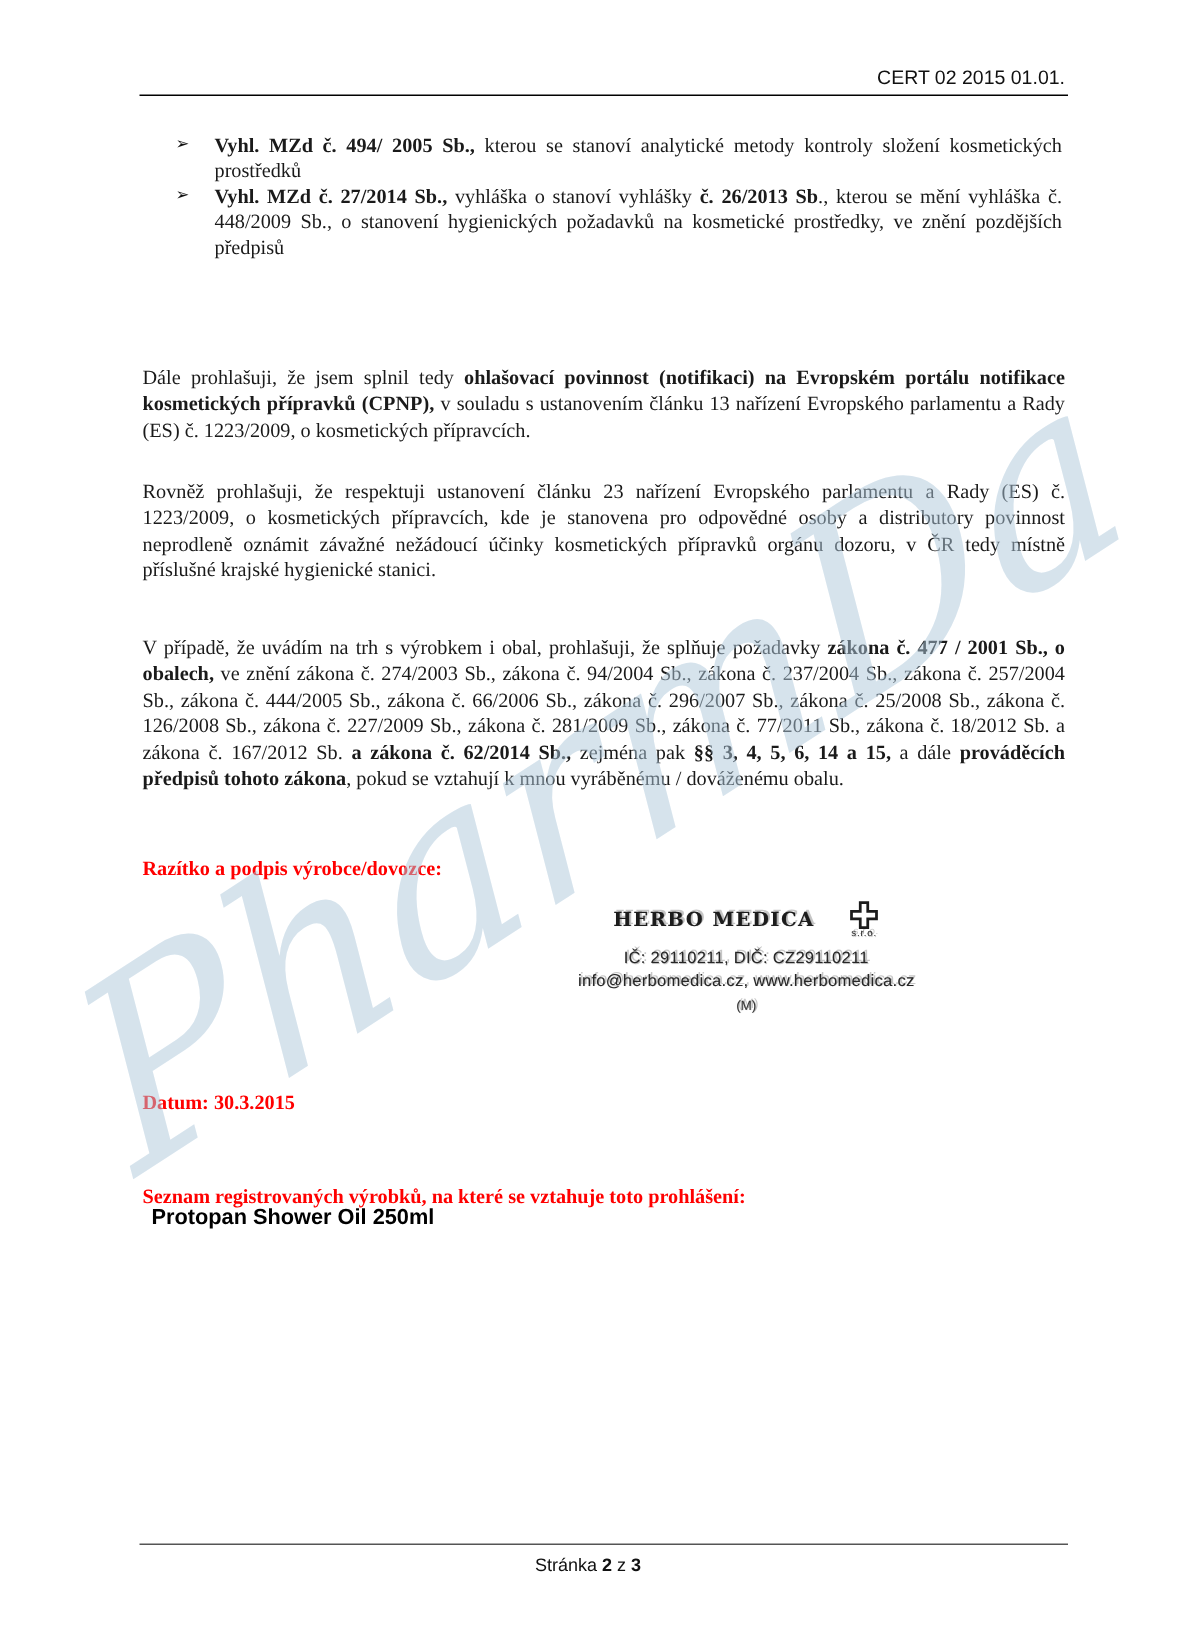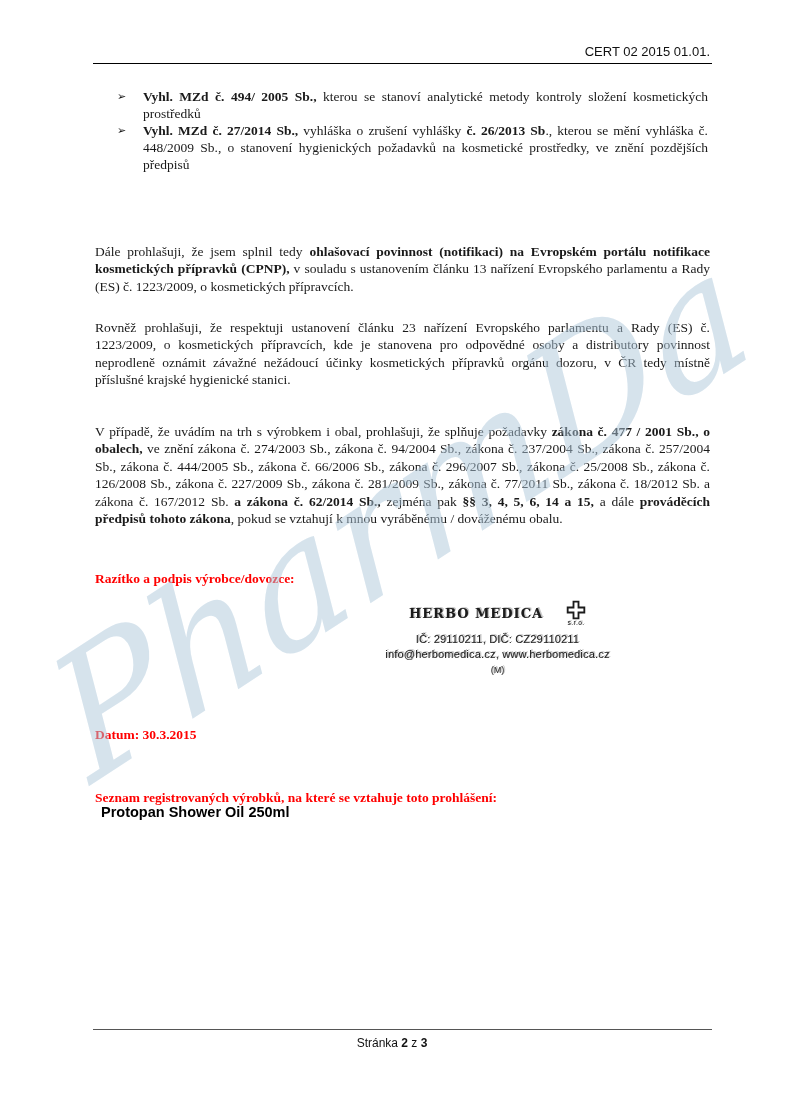--- a/index.html
+++ b/index.html
@@ -101,21 +101,21 @@
   <div class="doc-code">CERT 02 2015 01.01.</div>
   <div class="header-rule"></div>
 
   <div class="bullets">
     <div class="bullet">
       <span class="arrow">➢</span>
       <span class="btext"><span style="font-weight: bold;">Vyhl. MZd č. 494/ 2005 Sb.,</span><span> kterou se stanoví analytické metody kontroly složení kosmetických prostředků</span></span>
     </div>
     <div class="bullet">
       <span class="arrow">➢</span>
-      <span class="btext"><span style="font-weight: bold;">Vyhl. MZd č. 27/2014 Sb.,</span><span> vyhláška o zrušení vyhlášky </span><span style="font-weight: bold;">č. 26/2013 Sb</span><span>., kterou se mění vyhláška č. 448/2009 Sb., o stanovení hygienických požadavků na kosmetické prostředky, ve znění pozdějších předpisů</span></span>
+      <span class="btext"><span style="font-weight: bold;">Vyhl. MZd č. 27/2014 Sb.,</span><span> vyhláška o stanoví vyhlášky </span><span style="font-weight: bold;">č. 26/2013 Sb</span><span>., kterou se mění vyhláška č. 448/2009 Sb., o stanovení hygienických požadavků na kosmetické prostředky, ve znění pozdějších předpisů</span></span>
     </div>
   </div>
 
   <div class="para" id="para-notification"><span>Dále prohlašuji, že jsem splnil tedy </span><span style="font-weight: bold;">ohlašovací povinnost (notifikaci) na Evropském portálu notifikace kosmetických přípravků (CPNP),</span><span> v souladu s ustanovením článku 13 nařízení Evropského parlamentu a Rady (ES) č. 1223/2009, o kosmetických přípravcích.</span></div>
   <div class="para" id="para-article23"><span>Rovněž prohlašuji, že respektuji ustanovení článku 23 nařízení Evropského parlamentu a Rady (ES) č. 1223/2009, o kosmetických přípravcích, kde je stanovena pro odpovědné osoby a distributory povinnost neprodleně oznámit závažné nežádoucí účinky kosmetických přípravků orgánu dozoru, v ČR tedy místně příslušné krajské hygienické stanici.</span></div>
   <div class="para" id="para-packaging"><span>V případě, že uvádím na trh s výrobkem i obal, prohlašuji, že splňuje požadavky </span><span style="font-weight: bold;">zákona č. 477 / 2001 Sb., o obalech,</span><span> ve znění zákona č. 274/2003 Sb., zákona č. 94/2004 Sb., zákona č. 237/2004 Sb., zákona č. 257/2004 Sb., zákona č. 444/2005 Sb., zákona č. 66/2006 Sb., zákona č. 296/2007 Sb., zákona č. 25/2008 Sb., zákona č. 126/2008 Sb., zákona č. 227/2009 Sb., zákona č. 281/2009 Sb., zákona č. 77/2011 Sb., zákona č. 18/2012 Sb. a zákona č. 167/2012 Sb. </span><span style="font-weight: bold;">a zákona č. 62/2014 Sb.,</span><span> zejména pak </span><span style="font-weight: bold;">§§ 3, 4, 5, 6, 14 a 15,</span><span> a dále </span><span style="font-weight: bold;">prováděcích předpisů tohoto zákona</span><span>, pokud se vztahují k mnou vyráběnému / dováženému obalu.</span></div>
 
   <div class="red-heading" id="heading-stamp">Razítko a podpis výrobce/dovozce:</div>
 
   <div class="stamp">

